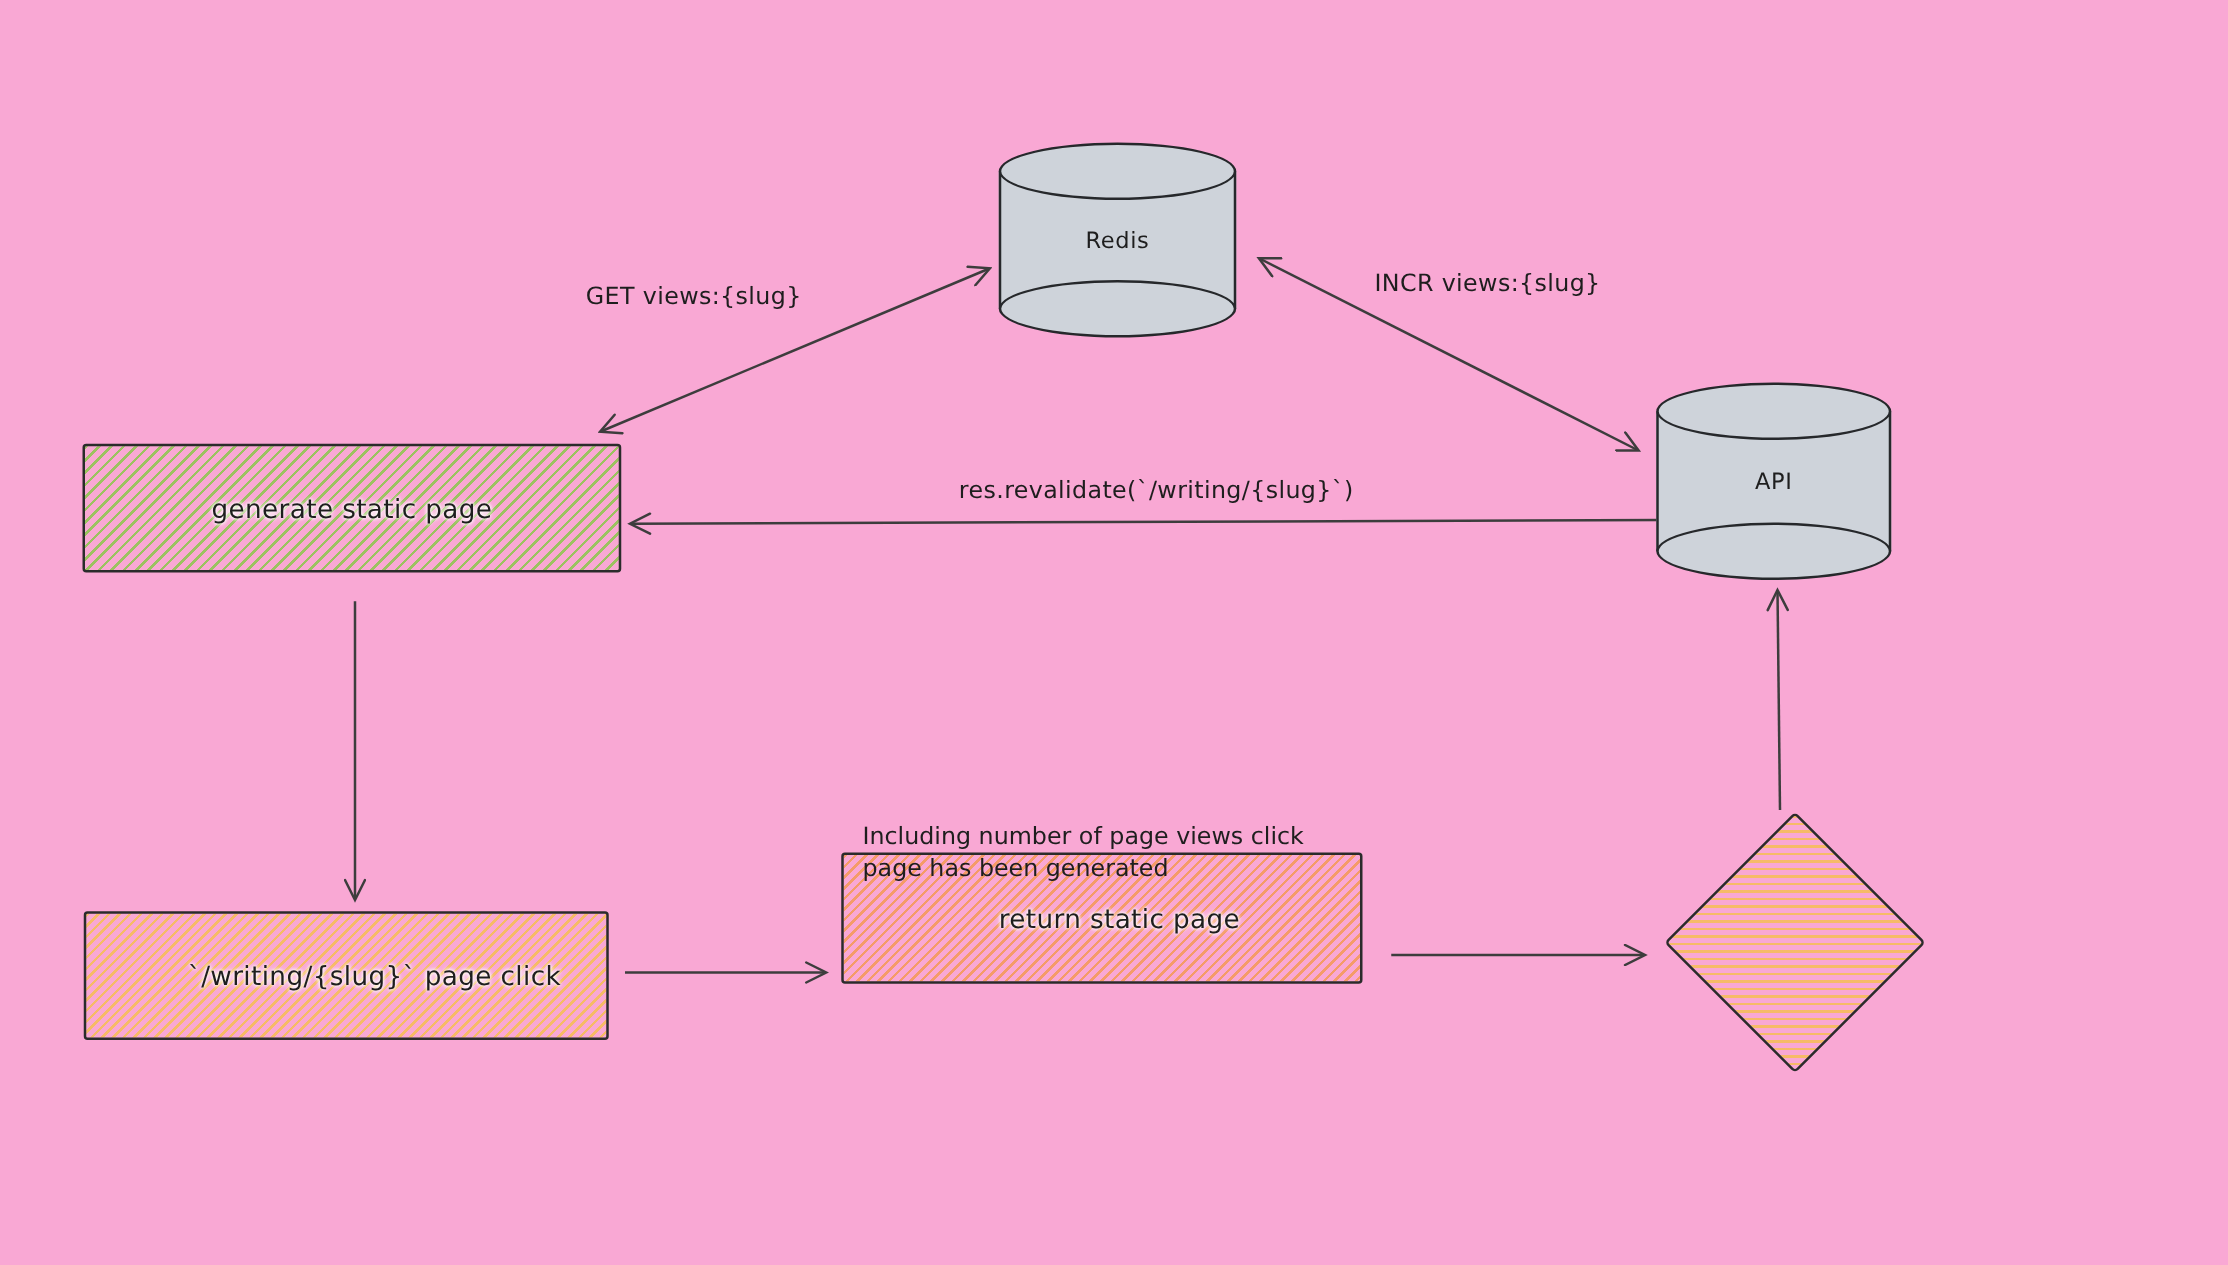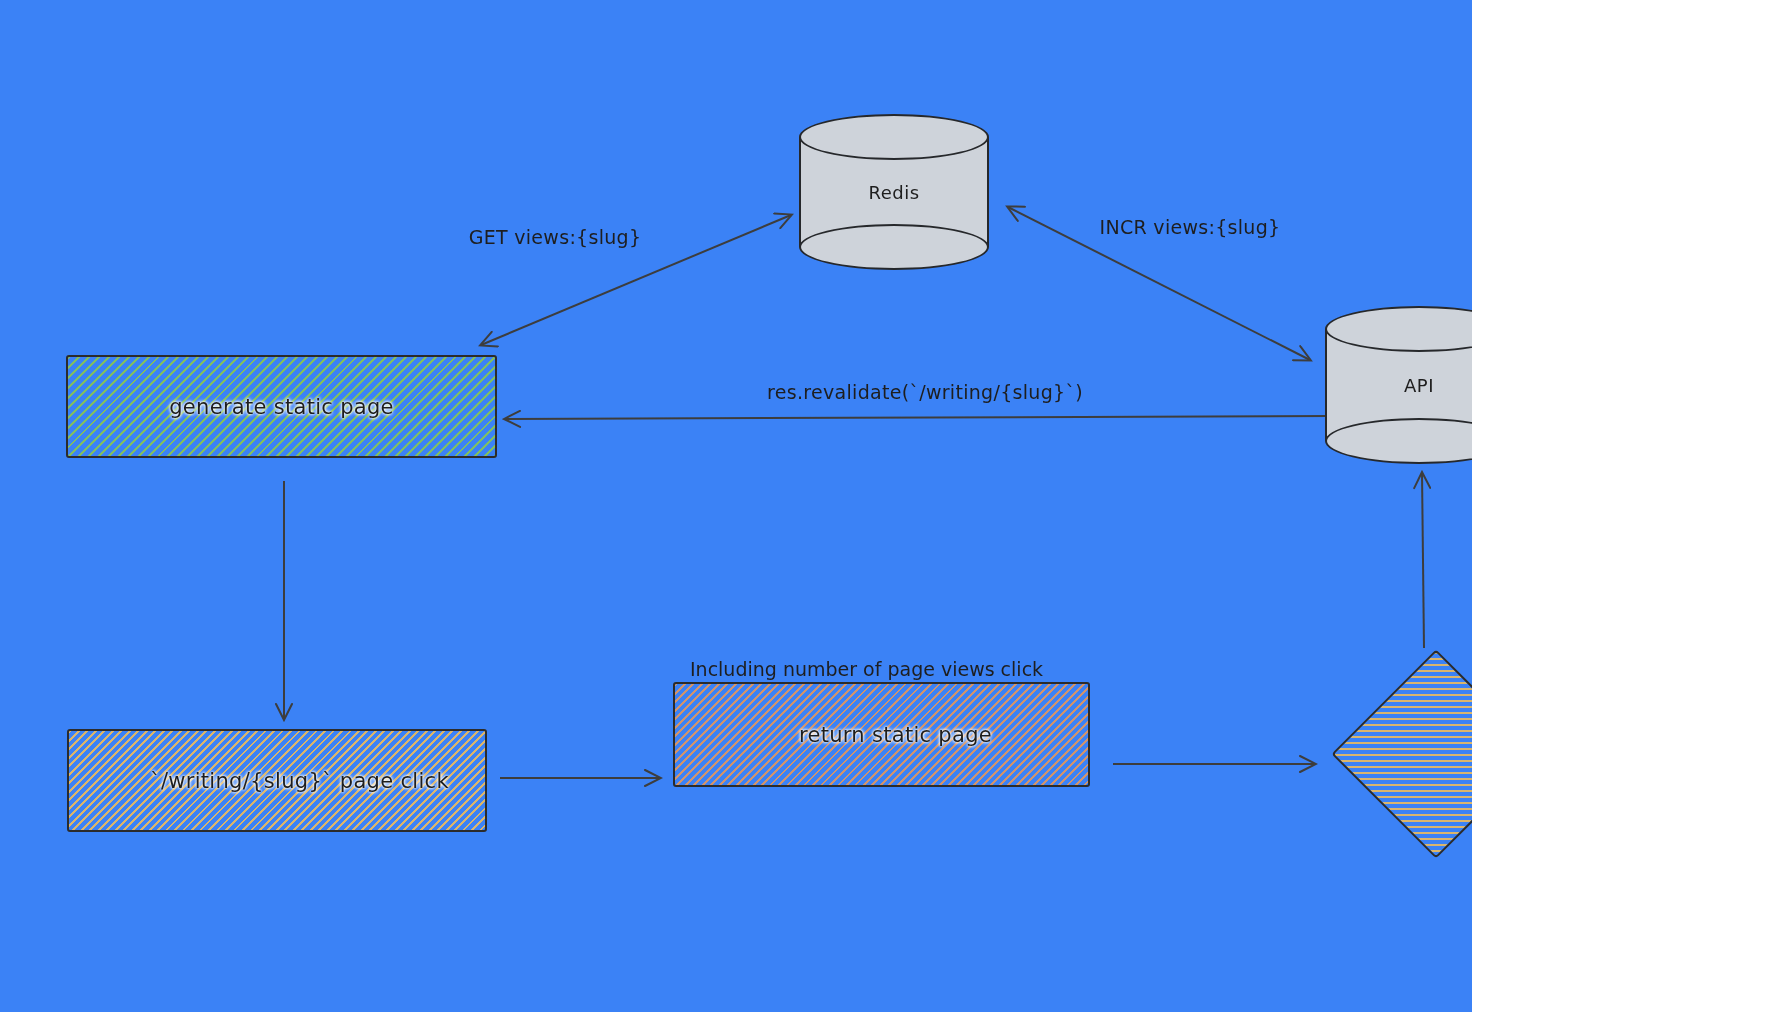--- a/index.html
+++ b/index.html
@@ -1,19 +1,19 @@
 <!DOCTYPE html>
 <html><head>
 <meta charset="utf-8">
 <style>
   html,body{margin:0;padding:0;background:#ffffff;}
   .canvas{
     position:relative;
-    width:1472px;height:1012px;
-    background:#3b82f6;
+    width:1782px;height:1012px;
+    background:#f9a8d4;
     font-family:"DejaVu Sans", sans-serif;
     color:#1e1e1e;
     overflow:hidden;
   }
   .edges{position:absolute;left:0;top:0;width:1782px;height:1012px;z-index:1;}
 
   
   .rect-node{
     position:absolute;
     box-sizing:border-box;
@@ -153,15 +153,16 @@
   <div class="diamond-wrap" style="left:1362px;top:680px;width:148px;height:148px;">
     <div class="diamond-shape hachure-yellow"></div>
   </div>
 
   <div class="edge-label" style="left:455px;top:226px;width:200px;">GET views:{slug}</div>
   <div class="edge-label" style="left:1090px;top:216px;width:200px;">INCR views:{slug}</div>
   <div class="edge-label" style="left:725px;top:381px;width:400px;">res.revalidate(`/writing/{slug}`)</div>
 
   <div class="note-label" style="left:690px;top:656px;">
     <div>Including number of page views click</div>
+    <div>page has been generated</div>
   </div>
 
 </div>
 
 </body></html>

